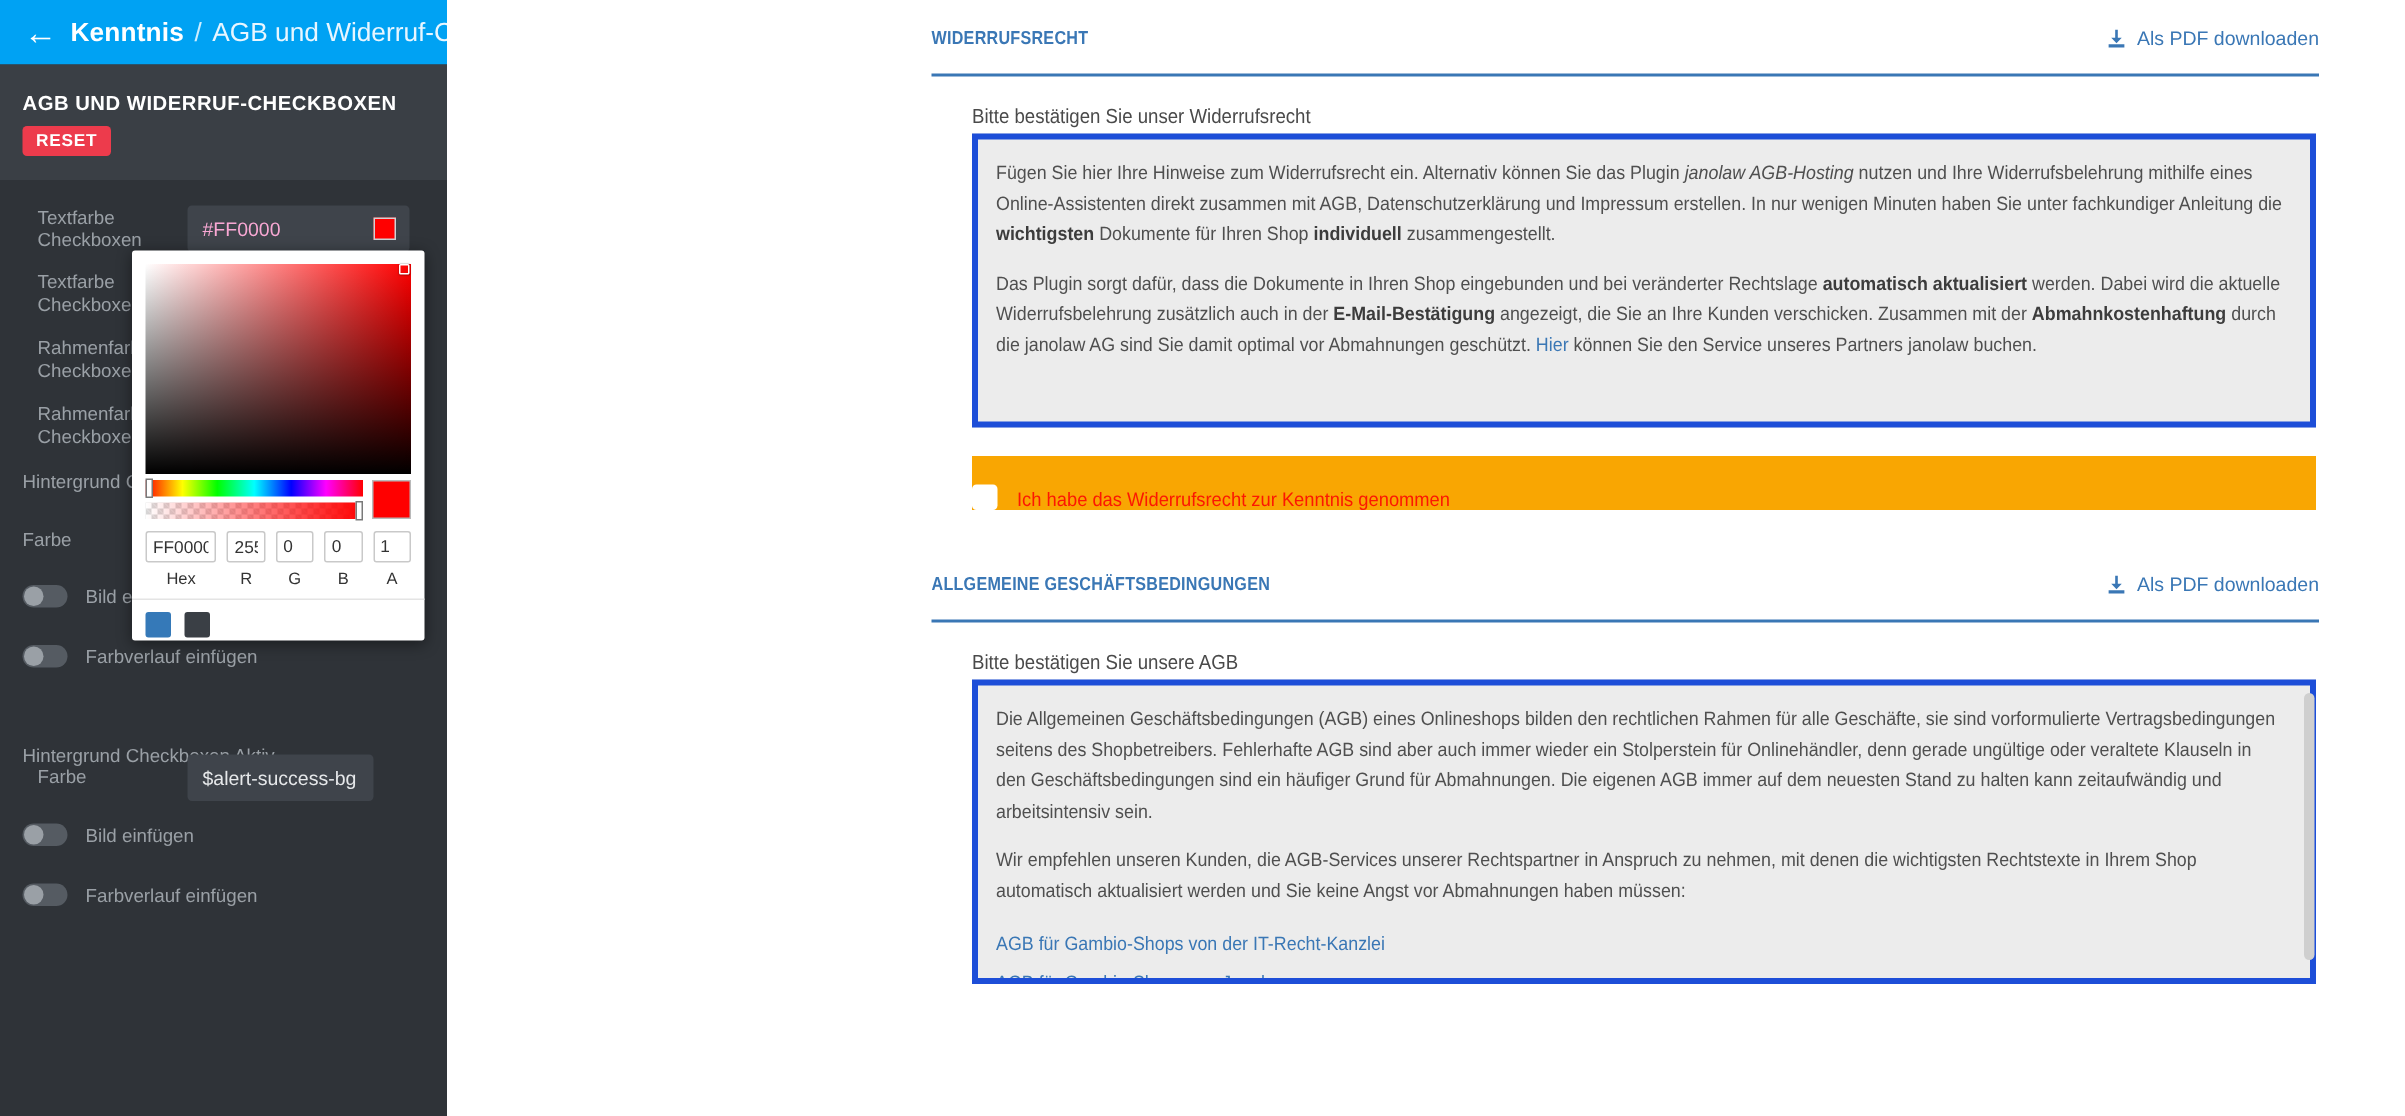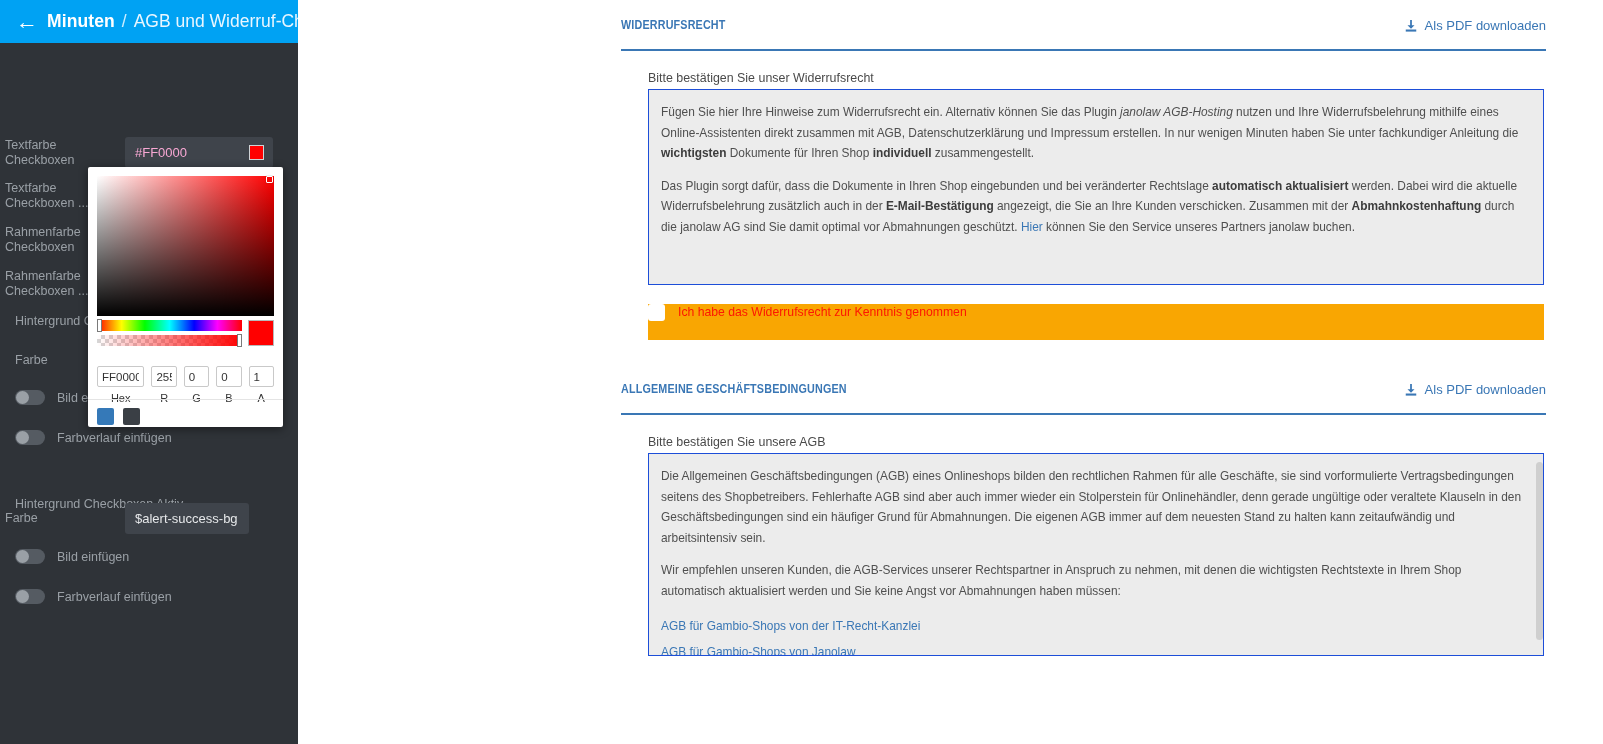--- a/index.html
+++ b/index.html
@@ -73,21 +73,21 @@
   .field-row {
     position: absolute;
     left: 0; width: 298px;
     display: flex; align-items: center;
   }
   .field-label {
     color: #9aa0a6;
     font-size: 12.5px;
     line-height: 15px;
     width: 125px;
-    padding-left: 5px;
+    padding-left: 25px;
   }
   .color-input {
     position: relative;
     width: 148px; height: 31px;
     background: #3f444b;
     border-radius: 3px;
     display: flex; align-items: center;
     padding: 0 10px;
   }
   .color-input .cval {
@@ -201,21 +201,20 @@
   .pk-field input {
     width: 100%; height: 21px;
     border: 1px solid #c9c9c9;
     border-radius: 2px;
     font-family: "Liberation Sans", sans-serif;
     font-size: 11.5px;
     color: #333;
     padding: 0 4px;
     background: #fff;
     outline: none;
-    margin-top: 12px;
   }
   .pk-field .pk-cap {
     font-size: 11px; color: #333;
     margin-top: 5px; display: block;
     font-weight: normal;
   }
   .pk-hex { width: 56px; margin-right: 7px; }
   .pk-num { width: 30px; margin-right: 7px; }
   .pk-num-last { width: 30px; }
   #picker-divider {
@@ -269,21 +268,21 @@
   .confirm-label {
     position: absolute; left: 350px;
     color: #4a4a4a; font-size: 13.5px;
     transform: scaleX(.92);
     transform-origin: left top;
   }
   .doc-box {
     position: absolute; left: 350px;
     width: 896px;
     background: #ececec;
-    border: 1px solid #1d4ed8;
+    border: 4px solid #1d4ed8;
     overflow: hidden;
     padding: 12px 14px 8px 12px;
   }
   .doc-box p {
     margin: 0 0 12px 0;
     color: #4f4f4f;
     font-size: 12.8px;
     line-height: 20.5px;
     transform: scaleX(.93);
     transform-origin: left top;
@@ -306,21 +305,21 @@
   .doc-scrollbar {
     position: absolute;
     width: 7px;
     background: #cfcfcf;
     border-radius: 4px;
   }
   .cb-bar {
     position: absolute; left: 350px;
     width: 896px; height: 36px;
     background: #f9a602;
-    display: flex; align-items: flex-start;
+    display: flex; align-items: flex-end;
   }
   .cb-box {
     width: 17px; height: 17px;
     background: #ffffff;
     border-radius: 3px;
     flex: none;
     cursor: pointer;
   }
   .cb-text {
     color: #fc1703;
@@ -331,25 +330,29 @@
     white-space: nowrap;
   }
 </style>
 </head>
 <body>
 
 <div id="sidebar">
 
   <div id="topbar">
     <span id="back-arrow">←</span>
-    <span class="bc-main">Minuten</span>
+    <span class="bc-main">Kenntnis</span>
     <span class="bc-sep">/</span>
     <span class="bc-sub">AGB und Widerruf-Ch</span>
   </div>
 
+  <div id="panel-head">
+    <div id="panel-title">AGB UND WIDERRUF-CHECKBOXEN</div>
+    <div id="reset-btn">RESET</div>
+  </div>
 
   <div id="fields">
 
     <div class="field-row" style="top:17px;">
       <div class="field-label">Textfarbe<br>Checkboxen</div>
       <div class="color-input">
         <span class="cval">#FF0000</span>
         <span class="swatch" style="background:#FF0000"></span>
       </div>
     </div>

